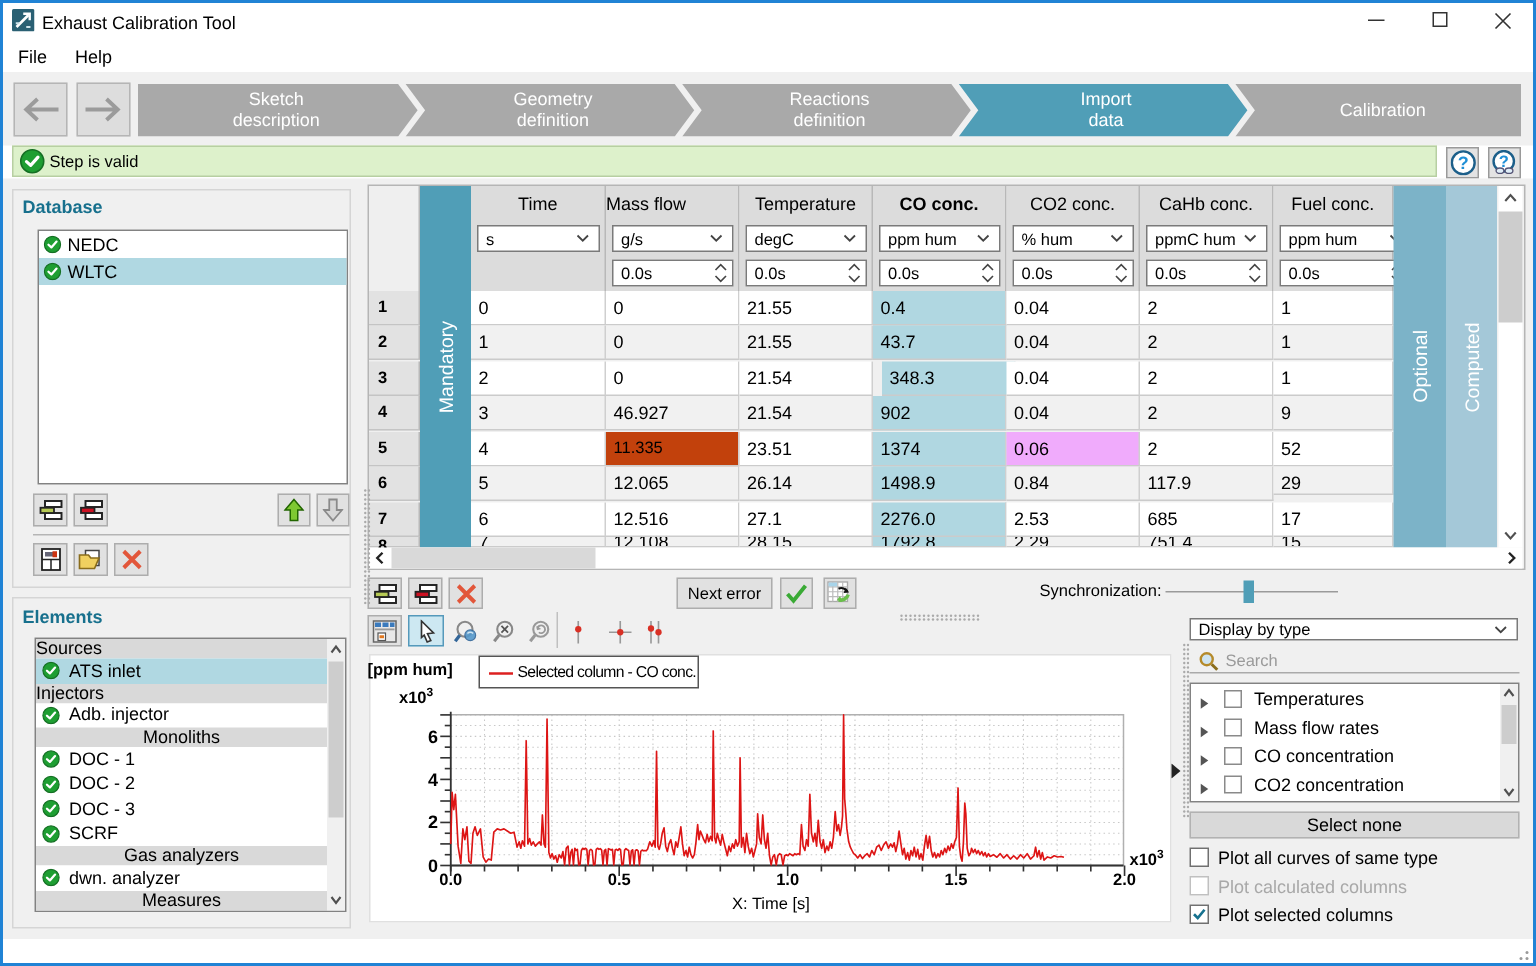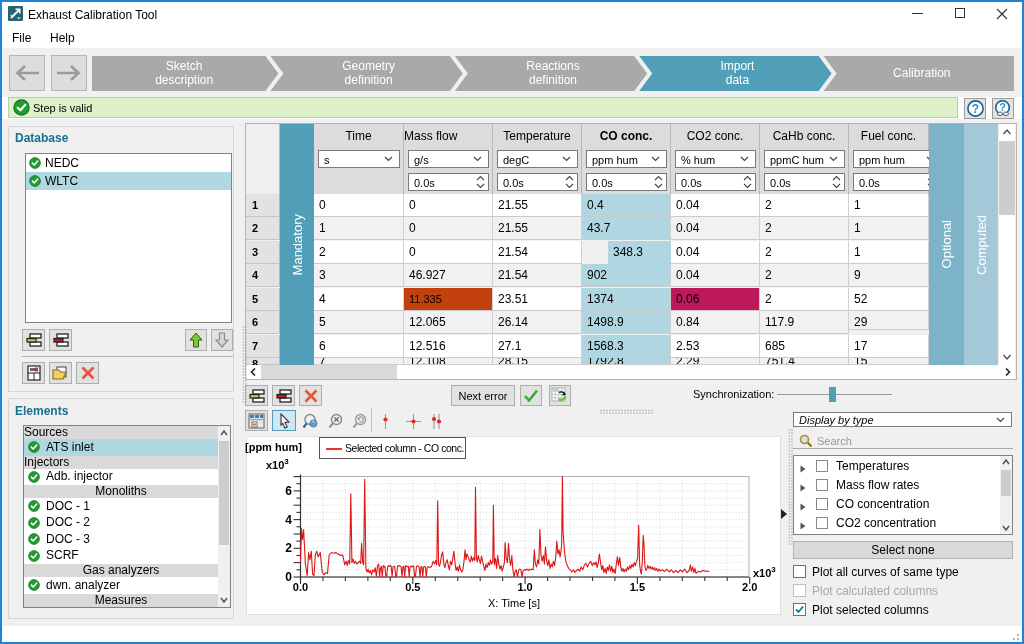--- a/index.html
+++ b/index.html
@@ -334,53 +334,53 @@
 <div style="left:404px;top:217px;width:89px;height:23px;background:#f1f1f1;border-right:1px solid #cfcfcf;border-bottom:1px solid #cbcbcb;font-size:12px;line-height:22px;padding-left:5px;overflow:hidden">0</div>
 <div style="left:493px;top:217px;width:89px;height:23px;background:#f1f1f1;border-right:1px solid #cfcfcf;border-bottom:1px solid #cbcbcb;font-size:12px;line-height:22px;padding-left:5px;overflow:hidden">21.55</div>
 <div style="left:582px;top:217px;width:89px;height:23px;background:#b0d7e1;border-right:1px solid #cfcfcf;border-bottom:1px solid #cbcbcb;font-size:12px;line-height:22px;padding-left:5px;overflow:hidden">43.7</div>
 <div style="left:671px;top:217px;width:89px;height:23px;background:#f1f1f1;border-right:1px solid #cfcfcf;border-bottom:1px solid #cbcbcb;font-size:12px;line-height:22px;padding-left:5px;overflow:hidden">0.04</div>
 <div style="left:760px;top:217px;width:89px;height:23px;background:#f1f1f1;border-right:1px solid #cfcfcf;border-bottom:1px solid #cbcbcb;font-size:12px;line-height:22px;padding-left:5px;overflow:hidden">2</div>
 <div style="left:849px;top:217px;width:80px;height:23px;background:#f1f1f1;border-right:1px solid #cfcfcf;border-bottom:1px solid #cbcbcb;font-size:12px;line-height:22px;padding-left:5px;overflow:hidden">1</div>
 <div style="left:246px;top:241px;width:34px;height:23px;background:#e2e2e2;border-right:1px solid #b8b8b8;border-bottom:1px solid #c4c4c4;font-weight:bold;font-size:11px;line-height:22px;padding-left:6px">3</div>
 <div style="left:314px;top:241px;width:90px;height:23px;background:#fff;border-right:1px solid #cfcfcf;border-bottom:1px solid #cbcbcb;font-size:12px;line-height:22px;padding-left:5px;overflow:hidden">2</div>
 <div style="left:404px;top:241px;width:89px;height:23px;background:#fff;border-right:1px solid #cfcfcf;border-bottom:1px solid #cbcbcb;font-size:12px;line-height:22px;padding-left:5px;overflow:hidden">0</div>
 <div style="left:493px;top:241px;width:89px;height:23px;background:#fff;border-right:1px solid #cfcfcf;border-bottom:1px solid #cbcbcb;font-size:12px;line-height:22px;padding-left:5px;overflow:hidden">21.54</div>
-<div style="left:608px;top:241px;width:89px;height:23px;background:#b0d7e1;border-right:1px solid #cfcfcf;border-bottom:1px solid #cbcbcb;font-size:12px;line-height:22px;padding-left:5px;overflow:hidden">348.3</div>
+<div style="left:588px;top:241px;width:89px;height:23px;background:#b0d7e1;border-right:1px solid #cfcfcf;border-bottom:1px solid #cbcbcb;font-size:12px;line-height:22px;padding-left:5px;overflow:hidden">348.3</div>
 <div style="left:671px;top:241px;width:89px;height:23px;background:#fff;border-right:1px solid #cfcfcf;border-bottom:1px solid #cbcbcb;font-size:12px;line-height:22px;padding-left:5px;overflow:hidden">0.04</div>
 <div style="left:760px;top:241px;width:89px;height:23px;background:#fff;border-right:1px solid #cfcfcf;border-bottom:1px solid #cbcbcb;font-size:12px;line-height:22px;padding-left:5px;overflow:hidden">2</div>
 <div style="left:849px;top:241px;width:80px;height:23px;background:#fff;border-right:1px solid #cfcfcf;border-bottom:1px solid #cbcbcb;font-size:12px;line-height:22px;padding-left:5px;overflow:hidden">1</div>
 <div style="left:246px;top:264px;width:34px;height:23px;background:#e2e2e2;border-right:1px solid #b8b8b8;border-bottom:1px solid #c4c4c4;font-weight:bold;font-size:11px;line-height:22px;padding-left:6px">4</div>
 <div style="left:314px;top:264px;width:90px;height:23px;background:#f1f1f1;border-right:1px solid #cfcfcf;border-bottom:1px solid #cbcbcb;font-size:12px;line-height:22px;padding-left:5px;overflow:hidden">3</div>
 <div style="left:404px;top:264px;width:89px;height:23px;background:#f1f1f1;border-right:1px solid #cfcfcf;border-bottom:1px solid #cbcbcb;font-size:12px;line-height:22px;padding-left:5px;overflow:hidden">46.927</div>
 <div style="left:493px;top:264px;width:89px;height:23px;background:#f1f1f1;border-right:1px solid #cfcfcf;border-bottom:1px solid #cbcbcb;font-size:12px;line-height:22px;padding-left:5px;overflow:hidden">21.54</div>
 <div style="left:582px;top:264px;width:89px;height:23px;background:#b0d7e1;border-right:1px solid #cfcfcf;border-bottom:1px solid #cbcbcb;font-size:12px;line-height:22px;padding-left:5px;overflow:hidden">902</div>
 <div style="left:671px;top:264px;width:89px;height:23px;background:#f1f1f1;border-right:1px solid #cfcfcf;border-bottom:1px solid #cbcbcb;font-size:12px;line-height:22px;padding-left:5px;overflow:hidden">0.04</div>
 <div style="left:760px;top:264px;width:89px;height:23px;background:#f1f1f1;border-right:1px solid #cfcfcf;border-bottom:1px solid #cbcbcb;font-size:12px;line-height:22px;padding-left:5px;overflow:hidden">2</div>
 <div style="left:849px;top:264px;width:80px;height:23px;background:#f1f1f1;border-right:1px solid #cfcfcf;border-bottom:1px solid #cbcbcb;font-size:12px;line-height:22px;padding-left:5px;overflow:hidden">9</div>
 <div style="left:246px;top:288px;width:34px;height:23px;background:#e2e2e2;border-right:1px solid #b8b8b8;border-bottom:1px solid #c4c4c4;font-weight:bold;font-size:11px;line-height:22px;padding-left:6px">5</div>
 <div style="left:314px;top:288px;width:90px;height:23px;background:#fff;border-right:1px solid #cfcfcf;border-bottom:1px solid #cbcbcb;font-size:12px;line-height:22px;padding-left:5px;overflow:hidden">4</div>
 <div style="left:404px;top:288px;width:89px;height:23px;background:#c2410c;border-right:1px solid #cfcfcf;border-bottom:1px solid #cbcbcb;font-size:11px;line-height:22px;padding-left:5px;overflow:hidden">11.335</div>
 <div style="left:493px;top:288px;width:89px;height:23px;background:#fff;border-right:1px solid #cfcfcf;border-bottom:1px solid #cbcbcb;font-size:12px;line-height:22px;padding-left:5px;overflow:hidden">23.51</div>
 <div style="left:582px;top:288px;width:89px;height:23px;background:#b0d7e1;border-right:1px solid #cfcfcf;border-bottom:1px solid #cbcbcb;font-size:12px;line-height:22px;padding-left:5px;overflow:hidden">1374</div>
-<div style="left:671px;top:288px;width:89px;height:23px;background:#be185d;border-right:1px solid #cfcfcf;border-bottom:1px solid #cbcbcb;font-size:12px;line-height:22px;padding-left:5px;overflow:hidden">0.06</div>
+<div style="left:671px;top:288px;width:89px;height:23px;background:#f0abfc;border-right:1px solid #cfcfcf;border-bottom:1px solid #cbcbcb;font-size:12px;line-height:22px;padding-left:5px;overflow:hidden">0.06</div>
 <div style="left:760px;top:288px;width:89px;height:23px;background:#fff;border-right:1px solid #cfcfcf;border-bottom:1px solid #cbcbcb;font-size:12px;line-height:22px;padding-left:5px;overflow:hidden">2</div>
 <div style="left:849px;top:288px;width:80px;height:23px;background:#fff;border-right:1px solid #cfcfcf;border-bottom:1px solid #cbcbcb;font-size:12px;line-height:22px;padding-left:5px;overflow:hidden">52</div>
 <div style="left:246px;top:311px;width:34px;height:23px;background:#e2e2e2;border-right:1px solid #b8b8b8;border-bottom:1px solid #c4c4c4;font-weight:bold;font-size:11px;line-height:22px;padding-left:6px">6</div>
 <div style="left:314px;top:311px;width:90px;height:23px;background:#f1f1f1;border-right:1px solid #cfcfcf;border-bottom:1px solid #cbcbcb;font-size:12px;line-height:22px;padding-left:5px;overflow:hidden">5</div>
 <div style="left:404px;top:311px;width:89px;height:23px;background:#f1f1f1;border-right:1px solid #cfcfcf;border-bottom:1px solid #cbcbcb;font-size:12px;line-height:22px;padding-left:5px;overflow:hidden">12.065</div>
 <div style="left:493px;top:311px;width:89px;height:23px;background:#f1f1f1;border-right:1px solid #cfcfcf;border-bottom:1px solid #cbcbcb;font-size:12px;line-height:22px;padding-left:5px;overflow:hidden">26.14</div>
 <div style="left:582px;top:311px;width:89px;height:23px;background:#b0d7e1;border-right:1px solid #cfcfcf;border-bottom:1px solid #cbcbcb;font-size:12px;line-height:22px;padding-left:5px;overflow:hidden">1498.9</div>
 <div style="left:671px;top:311px;width:89px;height:23px;background:#f1f1f1;border-right:1px solid #cfcfcf;border-bottom:1px solid #cbcbcb;font-size:12px;line-height:22px;padding-left:5px;overflow:hidden">0.84</div>
 <div style="left:760px;top:311px;width:89px;height:23px;background:#f1f1f1;border-right:1px solid #cfcfcf;border-bottom:1px solid #cbcbcb;font-size:12px;line-height:22px;padding-left:5px;overflow:hidden">117.9</div>
 <div style="left:849px;top:311px;width:80px;height:19px;background:#f1f1f1;border-right:1px solid #cfcfcf;border-bottom:1px solid #cbcbcb;font-size:12px;line-height:22px;padding-left:5px;overflow:hidden">29</div>
 <div style="left:246px;top:335px;width:34px;height:23px;background:#e2e2e2;border-right:1px solid #b8b8b8;border-bottom:1px solid #c4c4c4;font-weight:bold;font-size:11px;line-height:22px;padding-left:6px">7</div>
 <div style="left:314px;top:335px;width:90px;height:23px;background:#fff;border-right:1px solid #cfcfcf;border-bottom:1px solid #cbcbcb;font-size:12px;line-height:22px;padding-left:5px;overflow:hidden">6</div>
 <div style="left:404px;top:335px;width:89px;height:23px;background:#fff;border-right:1px solid #cfcfcf;border-bottom:1px solid #cbcbcb;font-size:12px;line-height:22px;padding-left:5px;overflow:hidden">12.516</div>
 <div style="left:493px;top:335px;width:89px;height:23px;background:#fff;border-right:1px solid #cfcfcf;border-bottom:1px solid #cbcbcb;font-size:12px;line-height:22px;padding-left:5px;overflow:hidden">27.1</div>
-<div style="left:582px;top:335px;width:89px;height:23px;background:#b0d7e1;border-right:1px solid #cfcfcf;border-bottom:1px solid #cbcbcb;font-size:12px;line-height:22px;padding-left:5px;overflow:hidden">1568.3</div>
+<div style="left:582px;top:335px;width:89px;height:23px;background:#b0d7e1;border-right:1px solid #cfcfcf;border-bottom:1px solid #cbcbcb;font-size:12px;line-height:22px;padding-left:5px;overflow:hidden">2276.0</div>
 <div style="left:671px;top:335px;width:89px;height:23px;background:#fff;border-right:1px solid #cfcfcf;border-bottom:1px solid #cbcbcb;font-size:12px;line-height:22px;padding-left:5px;overflow:hidden">2.53</div>
 <div style="left:760px;top:335px;width:89px;height:23px;background:#fff;border-right:1px solid #cfcfcf;border-bottom:1px solid #cbcbcb;font-size:12px;line-height:22px;padding-left:5px;overflow:hidden">685</div>
 <div style="left:849px;top:335px;width:80px;height:23px;background:#fff;border-right:1px solid #cfcfcf;border-bottom:1px solid #cbcbcb;font-size:12px;line-height:22px;padding-left:5px;overflow:hidden">17</div>
 <div style="left:246px;top:358px;width:34px;height:7px;background:#e2e2e2;border-right:1px solid #b8b8b8;border-bottom:1px solid #c4c4c4;font-weight:bold;font-size:11px;line-height:12px;padding-left:6px">8</div>
 <div style="left:314px;top:358px;width:90px;height:7px;background:#f1f1f1;border-right:1px solid #cfcfcf;border-bottom:1px solid #cbcbcb;font-size:12px;line-height:6px;padding-left:5px;overflow:hidden">7</div>
 <div style="left:404px;top:358px;width:89px;height:7px;background:#f1f1f1;border-right:1px solid #cfcfcf;border-bottom:1px solid #cbcbcb;font-size:12px;line-height:6px;padding-left:5px;overflow:hidden">12.108</div>
 <div style="left:493px;top:358px;width:89px;height:7px;background:#f1f1f1;border-right:1px solid #cfcfcf;border-bottom:1px solid #cbcbcb;font-size:12px;line-height:6px;padding-left:5px;overflow:hidden">28.15</div>
 <div style="left:582px;top:358px;width:89px;height:7px;background:#b0d7e1;border-right:1px solid #cfcfcf;border-bottom:1px solid #cbcbcb;font-size:12px;line-height:6px;padding-left:5px;overflow:hidden">1792.8</div>
 <div style="left:671px;top:358px;width:89px;height:7px;background:#f1f1f1;border-right:1px solid #cfcfcf;border-bottom:1px solid #cbcbcb;font-size:12px;line-height:6px;padding-left:5px;overflow:hidden">2.29</div>
 <div style="left:760px;top:358px;width:89px;height:7px;background:#f1f1f1;border-right:1px solid #cfcfcf;border-bottom:1px solid #cbcbcb;font-size:12px;line-height:6px;padding-left:5px;overflow:hidden">751.4</div>
@@ -772,21 +772,21 @@
       <circle cx="1.5" cy="71" r="0.8" fill="#aaa"></circle>
       <circle cx="4" cy="71" r="0.8" fill="#aaa"></circle>
       <circle cx="1.5" cy="74" r="0.8" fill="#aaa"></circle>
       <circle cx="4" cy="74" r="0.8" fill="#aaa"></circle>
       <circle cx="1.5" cy="77" r="0.8" fill="#aaa"></circle>
       <circle cx="4" cy="77" r="0.8" fill="#aaa"></circle>
     </svg></div>
 <div style="left:780px;top:508px;width:8px;height:10px;"><svg width="8" height="10">
       <path d="M1 0 L7 5 L1 10 Z" fill="#222"></path>
     </svg></div>
-<div class="bx" style="left:793px;top:412px;width:219px;height:15px;font-style:italic;">
+<div class="bx" style="left:793px;top:412px;width:219px;height:15px;">
     <div style="left:5px;top:1px;font-size:11px;line-height:13px">Display by type</div>
     <svg width="9" height="6" viewBox="0 0 9 6" style="position:absolute;right:6px;top:50%;margin-top:-3px">
       <path d="M1 1 L4.5 4.5 L8 1" stroke="#444" stroke-width="1.2" fill="none"></path>
     </svg>
   </div>
 <div style="left:799px;top:434px;width:14px;height:14px;"><svg width="14" height="14" viewBox="0 0 14 14">
       <circle cx="5.5" cy="5.5" r="4" fill="#cfe4f0" stroke="#b58a2a" stroke-width="1.6"></circle>
       <path d="M8.8 8.8 L12.5 12.5" stroke="#8a6d1c" stroke-width="2"></path>
     </svg></div>
 <div style="left:817px;top:435px;width:60px;height:13px;color:#9a9a9a;font-size:11px;line-height:13px">Search</div>

